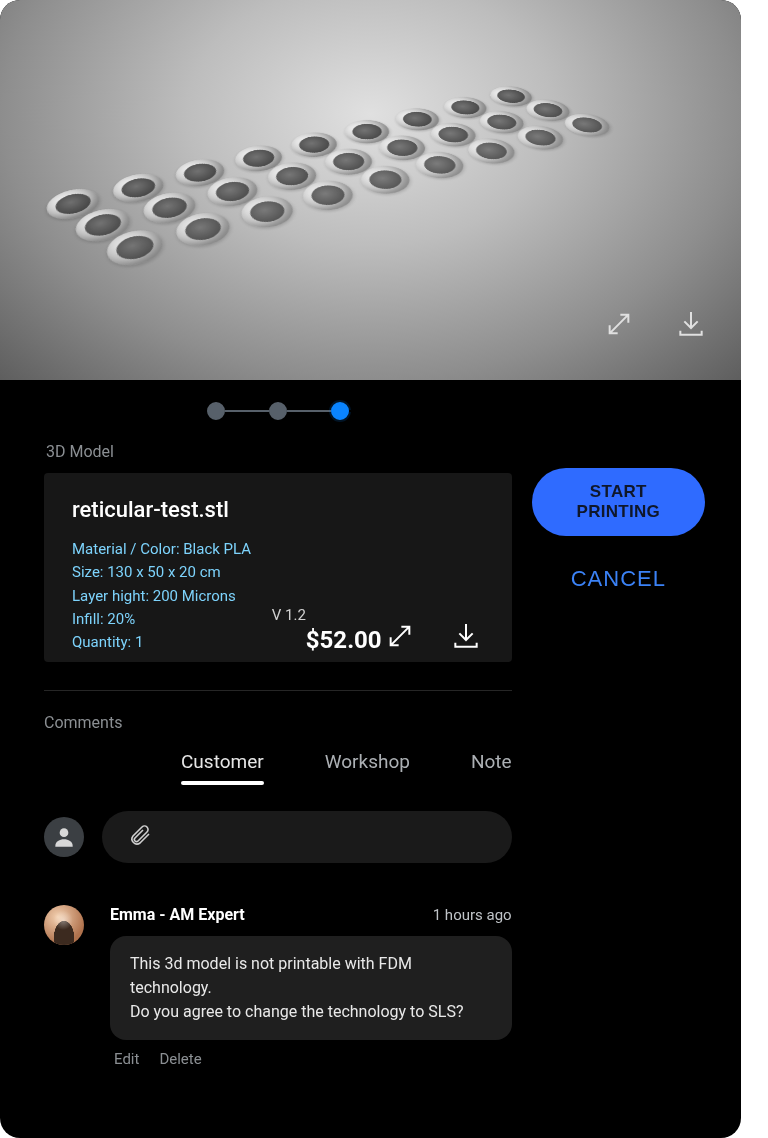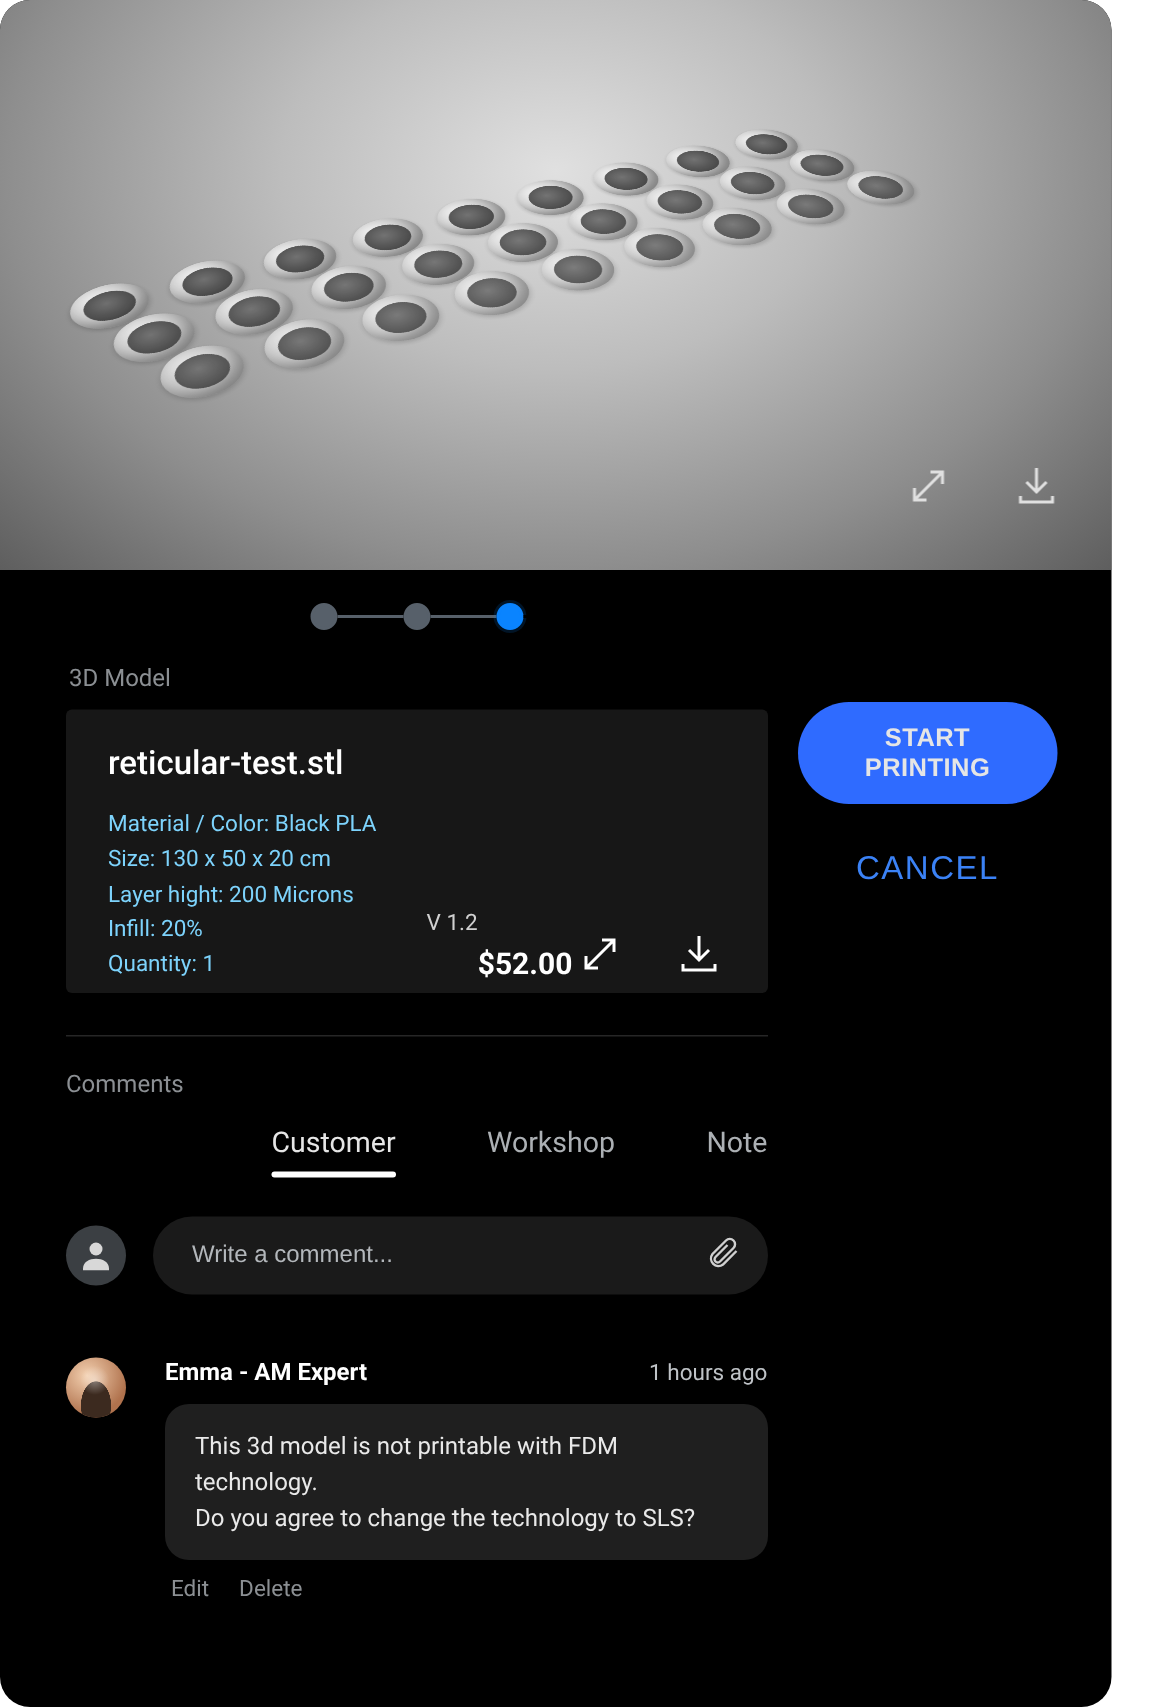--- a/index.html
+++ b/index.html
@@ -65,28 +65,28 @@
     background: rgba(255,255,255,.09);
     border-radius: 4px;
     padding: 24px 28px 8px 28px;
     color:#fff;
     position: relative;
     display:flex; justify-content:space-between;
   }
   .card .file-name { font-size: 22px; font-weight:500; margin-bottom: 16px; }
   .card .spec { color:#7dd3fc; font-size:15px; line-height:1.55; }
   .card .version { color:#d0d0d0; font-size:15px; text-align:right; margin-bottom: 30px; }
-  .card .price { font-size: 20px; font-weight:700; color:#fff; text-align:right; }
+  .card .price { font-size: 24px; font-weight:700; color:#fff; text-align:right; }
   .card-right { display:flex; flex-direction:row; align-items:flex-end; }
   .card-actions { display:flex; gap:30px; margin-top: 26px; }
   .card-actions .icon-btn svg { stroke:#fff; }
 
   .right { width: 180px; display:flex; flex-direction:column; gap: 30px; align-items:stretch; padding-top: 34px; }
   .btn-primary {
-    background:#2f6bff; color:#e5e5e5; border:none; border-radius: 999px;
+    background:#2f6bff; color:#0f172a; border:none; border-radius: 999px;
     font-size:17px; font-weight:600; letter-spacing:.3px; padding: 14px 18px; cursor:pointer;
   }
   .btn-ghost {
     background:transparent; color:#3b82f6; border:none; font-size:22px; letter-spacing:1px; cursor:pointer;
   }
 
   .divider { height:1px; background: rgba(255,255,255,.15); margin: 28px 0 22px; }
 
   
   .comments-label { color:#8b8f93; font-size:16px; margin-bottom: 18px; }
@@ -250,21 +250,20 @@
       </div>
 
       <div class="compose">
         <div class="avatar">
           <svg viewBox="0 0 24 24">
               <circle cx="12" cy="8" r="4"></circle>
               <path d="M4 20c0-4 4-6 8-6s8 2 8 6v1H4z"></path>
             </svg>
         </div>
         <div class="compose-field">
-          <input type="text" placeholder="Write a comment..." style="">
           <div class="attach">
             <svg viewBox="0 0 24 24">
                 <path d="M21 11l-9 9a5 5 0 01-7-7l9-9a3.5 3.5 0 015 5l-9 9a2 2 0 01-3-3l8-8"></path>
               </svg>
           </div>
         </div>
       </div>
 
       <div class="comment">
         <div class="avatar photo"></div>

